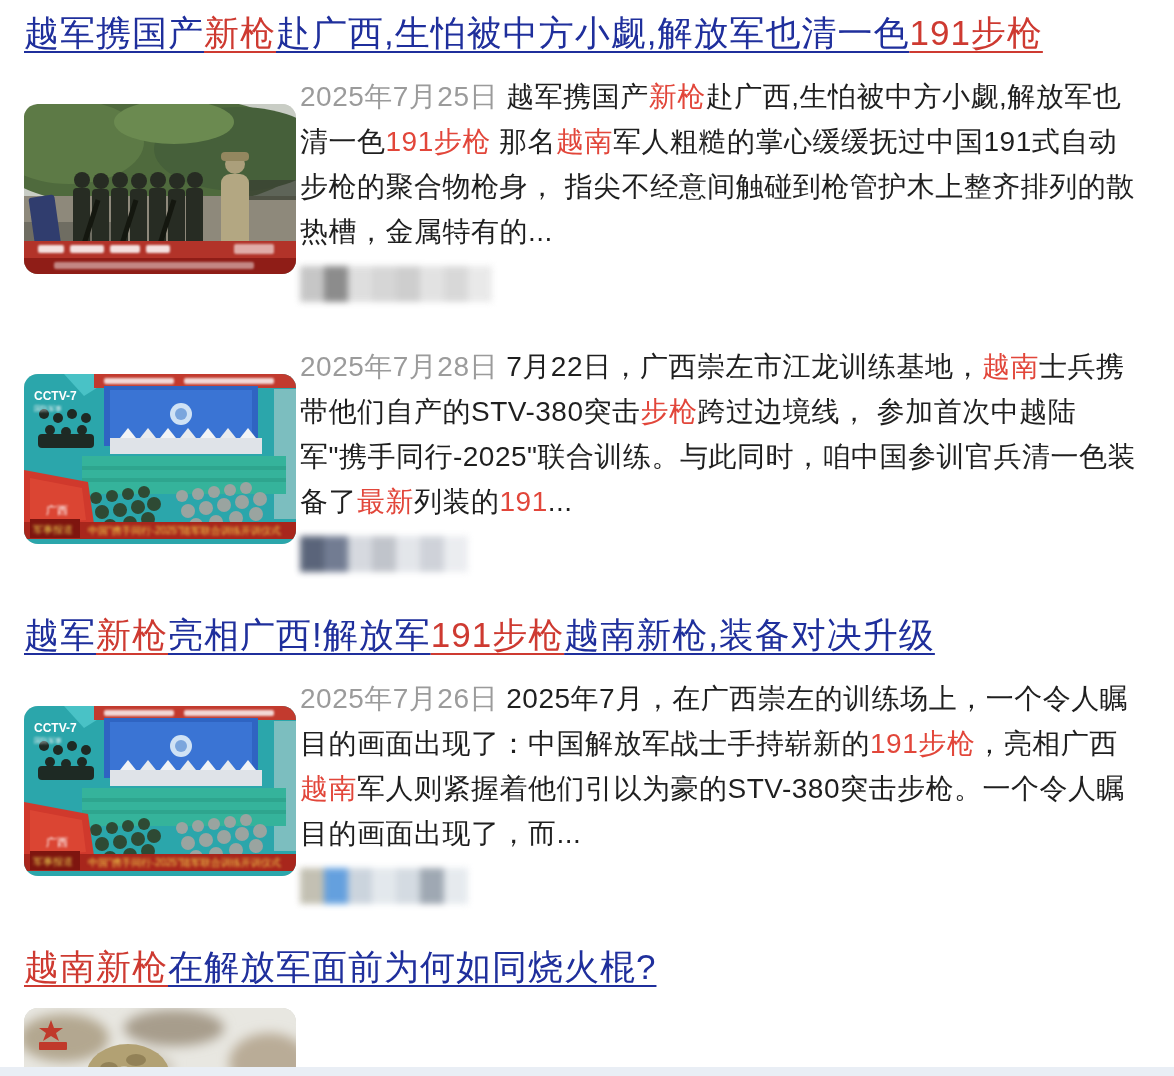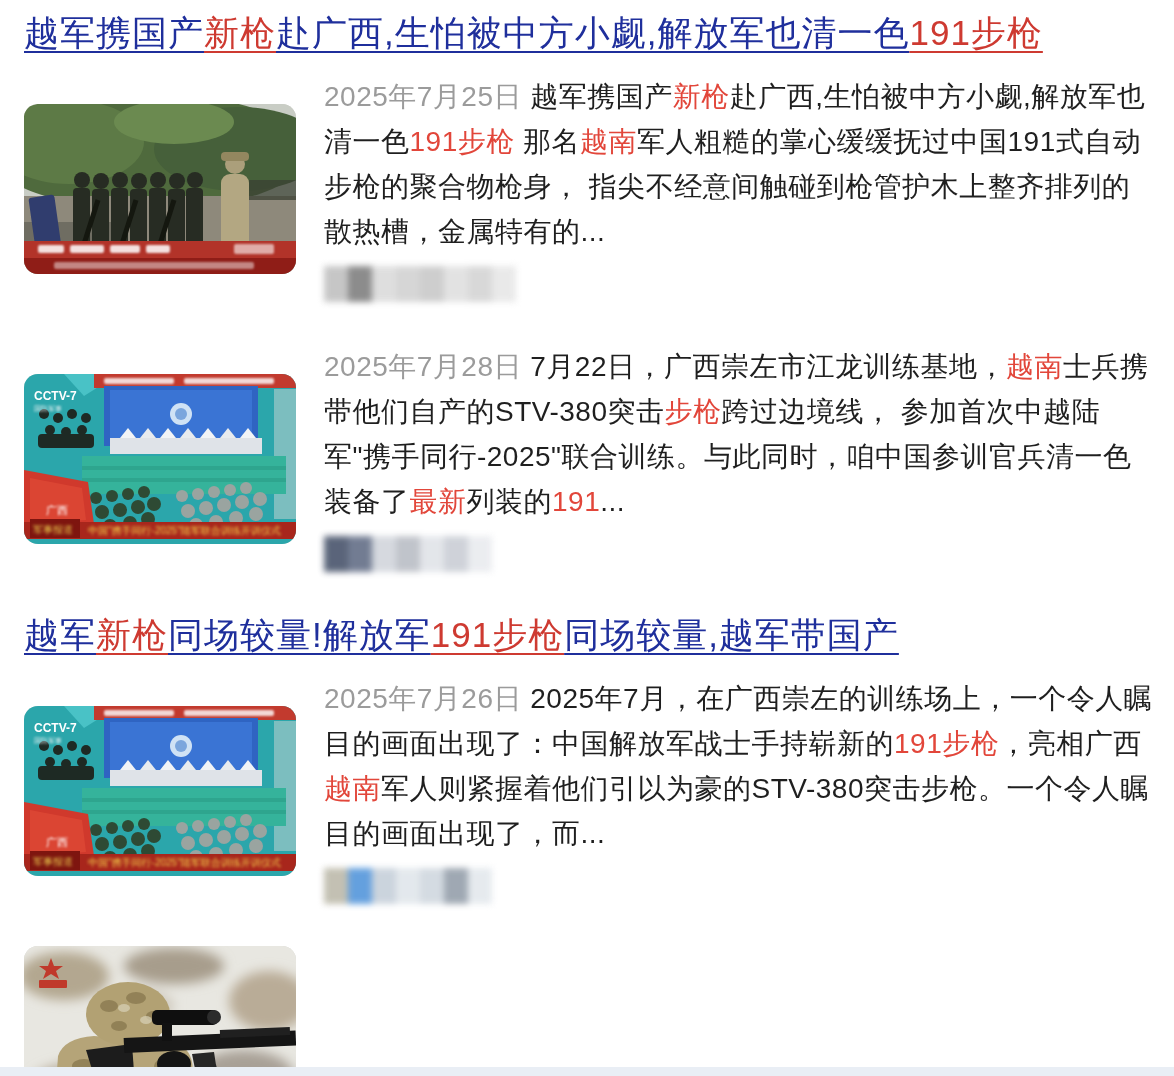--- a/index.html
+++ b/index.html
@@ -23,21 +23,21 @@
   .title a{cursor:pointer;text-decoration:none;text-align:right;}
   .title a span{text-decoration:underline;text-underline-offset:6px;text-decoration-thickness:2px;}
   .seg-blue{color:var(--blue);}
   .seg-red{color:var(--title-red);}
   .seg-plain{color:var(--text);}
   .seg-em{color:var(--em-red);}
   .seg-date{color:var(--date-gray);}
   .row{display:flex;align-items:center;}
   .thumb{
     width:272px;height:170px;border-radius:14px;overflow:hidden;
-    flex:0 0 auto;margin-right:28px;position:relative;cursor:pointer;
+    flex:0 0 auto;margin-right:4px;position:relative;cursor:pointer;
     background:#d5d5d0;
   }
   .thumb svg{display:block;width:100%;height:100%;}
   .content{width:842px;}
   .snippet{margin:0;font-size:28px;line-height:45px;color:var(--text);letter-spacing:0.5px;}
   .source{margin-top:12px;height:38px;display:flex;filter:blur(3px);opacity:0.85;}
   .source i{display:block;width:24px;height:36px;}
   .bottom-strip{position:absolute;left:0;right:0;bottom:0;height:9px;background:#e9eef5;}
   .blur-txt{filter:blur(1.2px);}
   .blur-txt2{filter:blur(1.8px);}
@@ -205,21 +205,21 @@
             <i style="background: rgb(182, 186, 194);"></i>
             <i style="background: rgb(223, 226, 231);"></i>
             <i style="background: rgb(199, 203, 211);"></i>
             <i style="background: rgb(232, 234, 238);"></i>
           </div>
       </div>
     </div>
   </article>
 
   <article class="result">
-    <h2 class="title"><a><span class="seg-blue">越军</span><span class="seg-red">新枪</span><span class="seg-blue">同场较量!解放军</span><span class="seg-red">191步枪</span><span class="seg-blue">同场较量,越军带国产</span></a></h2>
+    <h2 class="title"><a><span class="seg-blue">越军</span><span class="seg-red">新枪</span><span class="seg-blue">亮相广西!解放军</span><span class="seg-red">191步枪</span><span class="seg-blue">越南新枪,装备对决升级</span></a></h2>
     <div class="row">
       <div class="thumb">
         <svg viewBox="0 0 272 170">
           <rect width="272" height="170" fill="#2ba6ab"></rect>
           <polygon points="40,0 95,0 60,22" fill="#49c2c6"></polygon>
           <rect x="250" y="15" width="22" height="130" fill="#cdd6d4" opacity="0.5"></rect>
           <rect x="70" y="0" width="202" height="14" fill="#c23a2e"></rect>
           <g fill="#ffffff" opacity="0.8" class="blur-txt">
             <rect x="80" y="4" width="70" height="6" rx="2"></rect>
             <rect x="160" y="4" width="90" height="6" rx="2"></rect>
@@ -304,20 +304,21 @@
             <i style="background: rgb(223, 229, 234);"></i>
             <i style="background: rgb(205, 213, 221);"></i>
             <i style="background: rgb(143, 154, 166);"></i>
             <i style="background: rgb(226, 231, 236);"></i>
           </div>
       </div>
     </div>
   </article>
 
   <article class="result">
+    <h2 class="title"><a><span class="seg-red">越南新枪</span><span class="seg-blue">在解放军面前为何如同烧火棍?</span></a></h2>
     <div class="row">
       <div class="thumb">
         <svg viewBox="0 0 272 170">
           <defs>
             <filter id="soft" x="-20%" y="-20%" width="140%" height="140%">
                 <feGaussianBlur stdDeviation="6"></feGaussianBlur>
               </filter>
           </defs>
           <rect width="272" height="170" fill="#e8e7e1"></rect>
           <g filter="url(#soft)">

